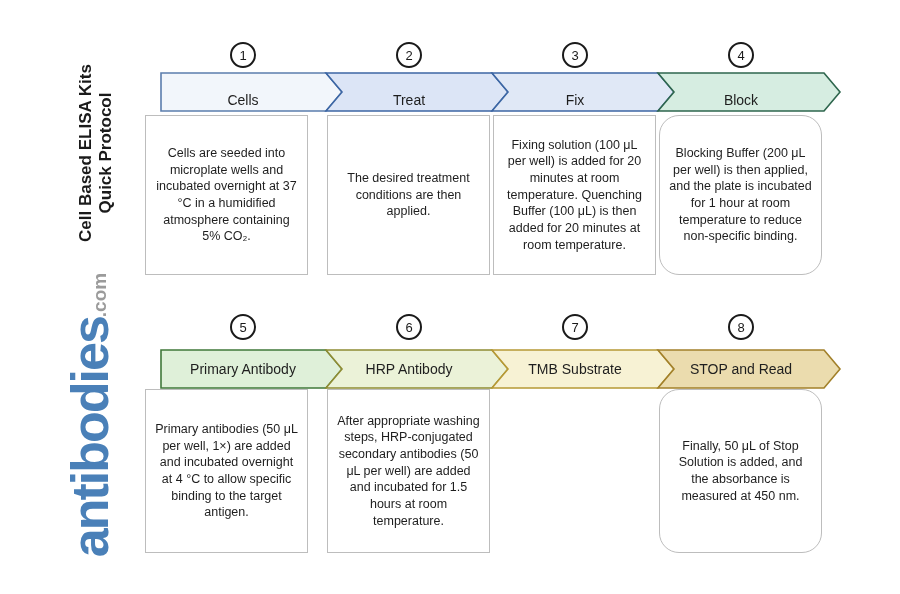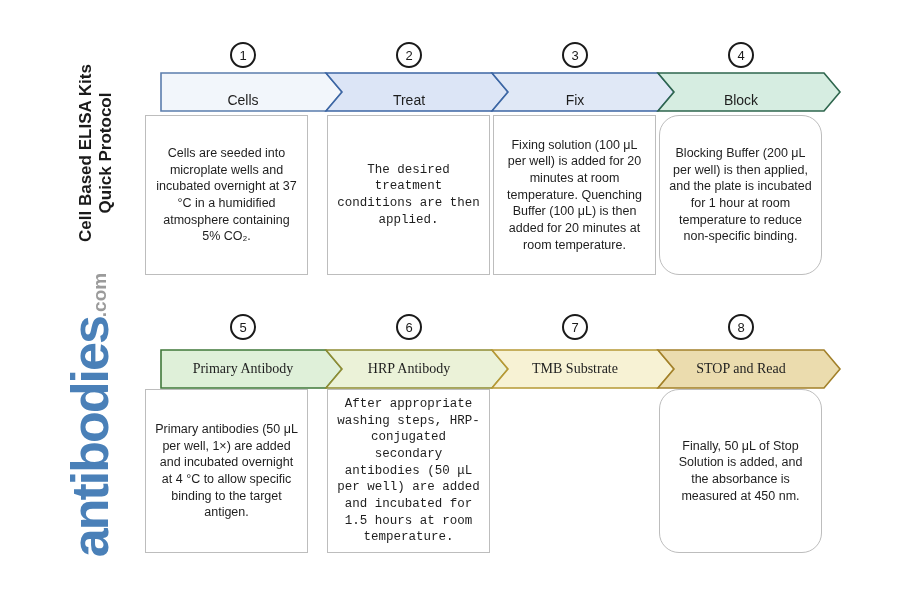--- a/index.html
+++ b/index.html
@@ -37,35 +37,35 @@
   .r2.step-circle{top:314px;}
   
   .arrow-svg{position:absolute;left:160px;width:685px;height:40px;}
   .arrow-svg.r1{top:72px;}
   .arrow-svg.r2{top:349px;}
   .arrow-label{
     position:absolute;width:166px;height:40px;display:flex;align-items:center;justify-content:center;
     font-size:14px;color:#1e1e1e;pointer-events:none;
   }
   .arrow-label.r1{top:80px;}
-  .arrow-label.r2{top:349px;font-family:Liberation Serif, serif;}
+  .arrow-label.r2{top:349px;}
   
   .desc-box{
     position:absolute;width:163px;background:#ffffff;border:1.5px solid #bdbdbd;
     display:flex;align-items:center;justify-content:center;box-sizing:border-box;
     padding:6px 9px;
   }
   .desc-box.r1{top:115px;height:160px;}
   .desc-box.r2{top:389px;height:164px;}
   .desc-box p{
     margin:0;text-align:center;font-size:12.5px;line-height:1.33;color:#1e1e1e;
   }
   
   .c1{left:160px;} .c2{left:326px;} .c3{left:492px;} .c4{left:658px;}
-  .b1{left:145px;} .b2{left:327px;font-family:Liberation Mono, monospace;} .b3{left:493px;padding-left:9px;} .b4{left:659px;border-radius:20px;}
+  .b1{left:145px;} .b2{left:327px;} .b3{left:493px;padding-left:9px;} .b4{left:659px;border-radius:20px;}
   .k1{left:230px;} .k2{left:396px;} .k3{left:562px;} .k4{left:728px;}
 </style>
 </head>
 <body>
 
 <div class="canvas">
 
   <div class="brand-title">
     <div>Cell Based ELISA Kits</div>
     <div>Quick Protocol</div>

